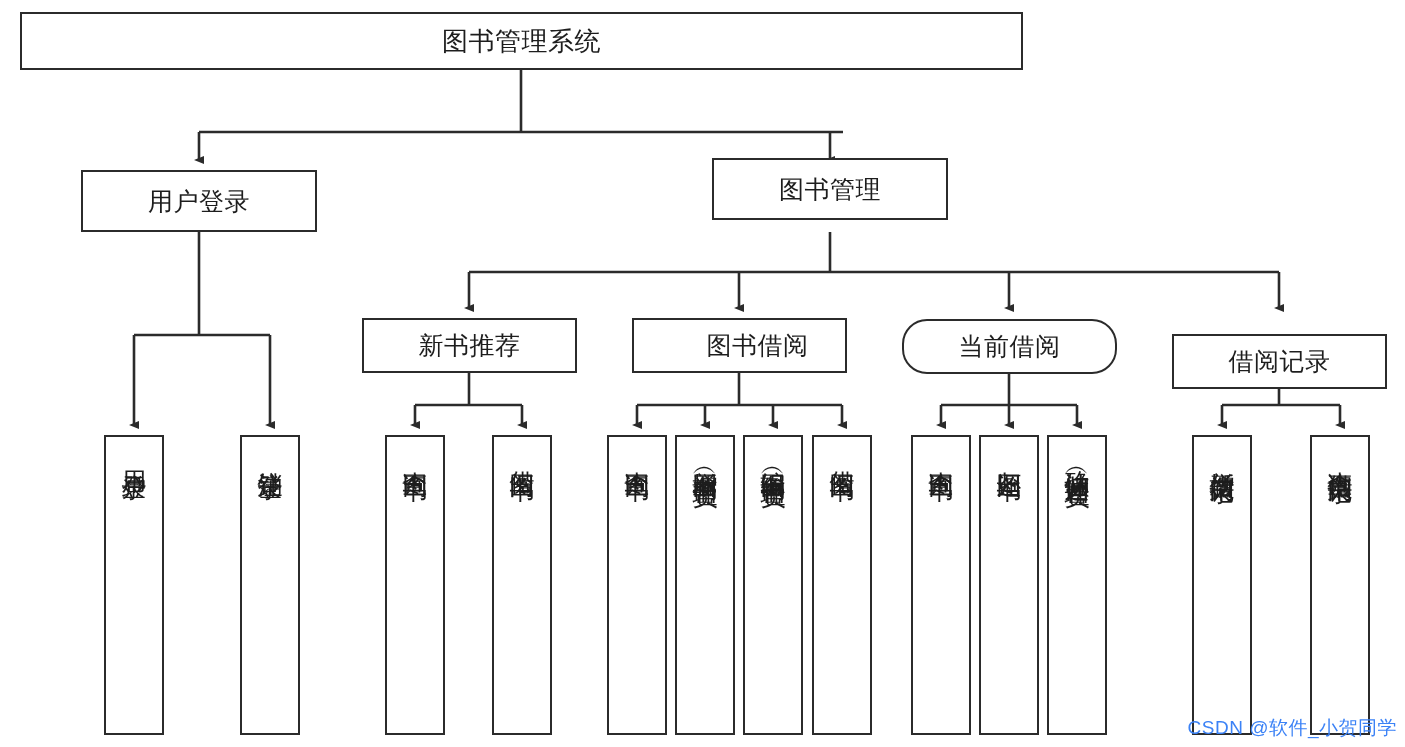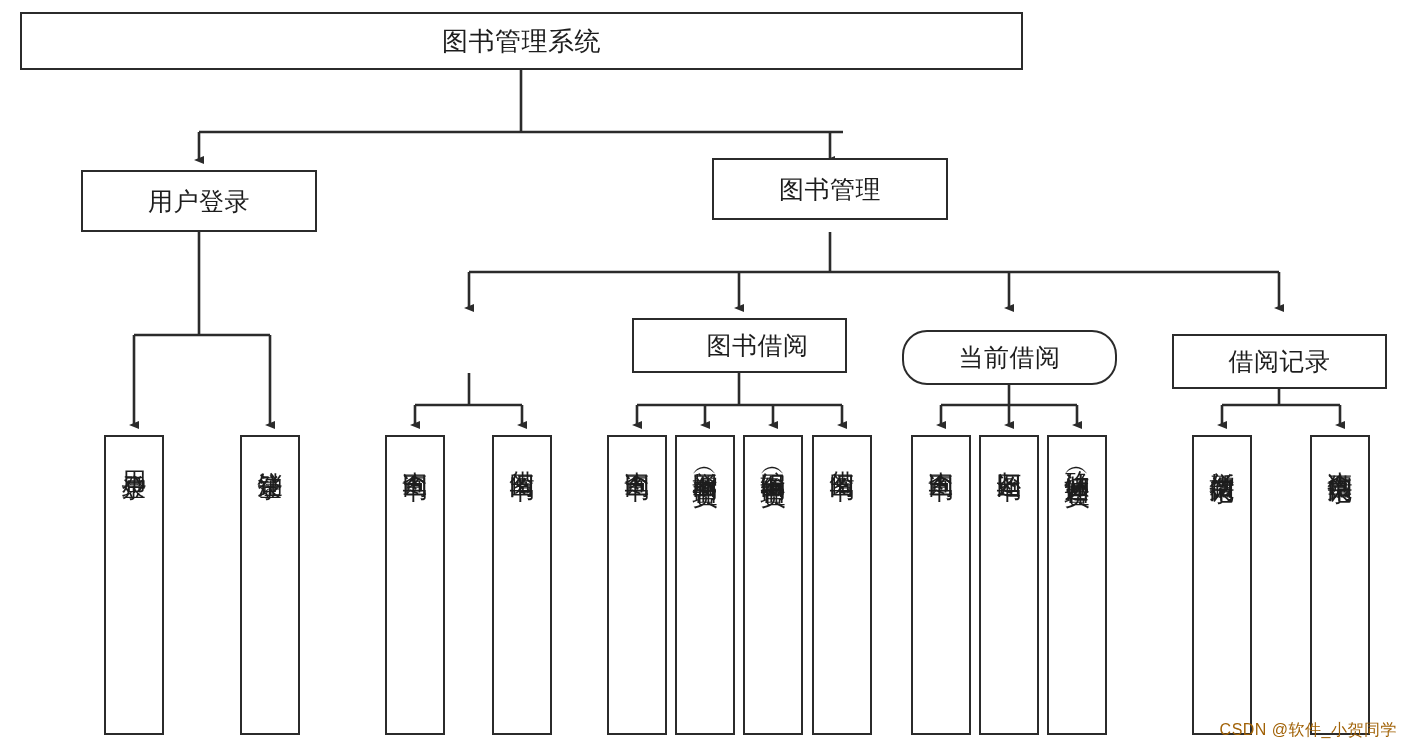--- a/index.html
+++ b/index.html
@@ -55,22 +55,22 @@
     font-size: 25px;
     letter-spacing: 2px;
   }
   .node.root .node-label {
     font-size: 26px;
   }
   #watermark {
     position: absolute;
     right: 8px;
     bottom: 6px;
-    font-size: 16px;
-    color: #a16207;
+    font-size: 19px;
+    color: #3b82f6;
     letter-spacing: 0.5px;
     white-space: pre;
     pointer-events: none;
   }
 </style>
 </head>
 <body>
 
 <div id="diagram-root">
 
@@ -128,24 +128,27 @@
     <span class="node-label">图书管理系统</span>
   </div>
 
   <div class="node horizontal" style="left:81px; top:170px; width:236px; height:62px;">
     <span class="node-label">用户登录</span>
   </div>
   <div class="node horizontal" style="left:712px; top:158px; width:236px; height:62px;">
     <span class="node-label">图书管理</span>
   </div>
 
+  <div class="node horizontal" style="left:362px; top:318px; width:215px; height:55px;">
+    <span class="node-label">新书推荐</span>
+  </div>
   <div class="node horizontal" style="left:632px; top:318px; width:215px; height:55px;padding-left:36px;">
     <span class="node-label">图书借阅</span>
   </div>
-  <div class="node horizontal" style="left:902px; top:330px; width:215px; height:55px;border-radius:25px;">
+  <div class="node horizontal" style="left:902px; top:319px; width:215px; height:55px;border-radius:25px;">
     <span class="node-label">当前借阅</span>
   </div>
   <div class="node horizontal" style="left:1172px; top:318px; width:215px; height:55px;margin-top:16px;">
     <span class="node-label">借阅记录</span>
   </div>
 
   <div class="node vertical" style="left:104px; top:435px; width:60px; height:300px;">
     <span class="node-label">用户登录</span>
   </div>
   <div class="node vertical" style="left:240px; top:435px; width:60px; height:300px;">

